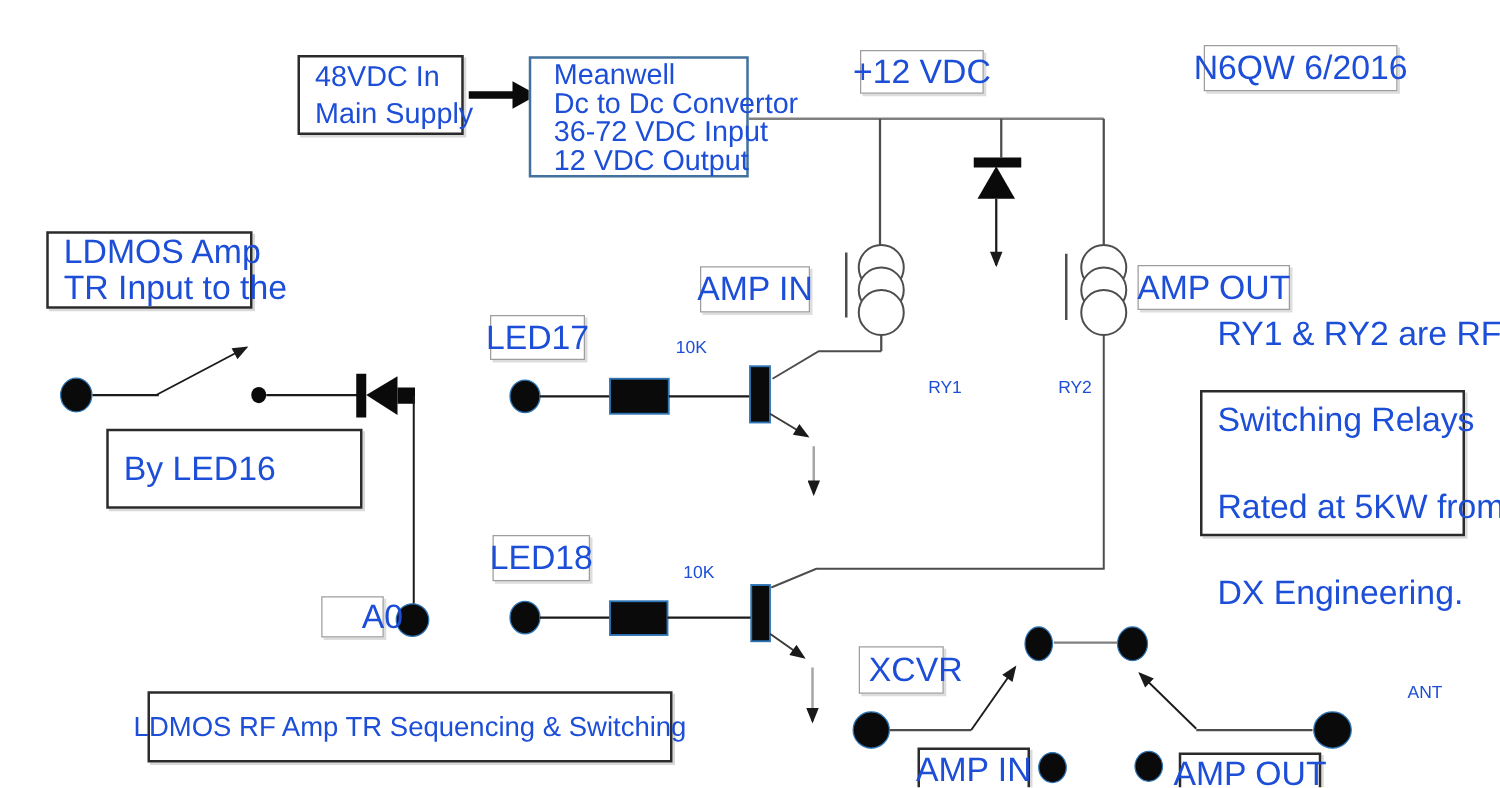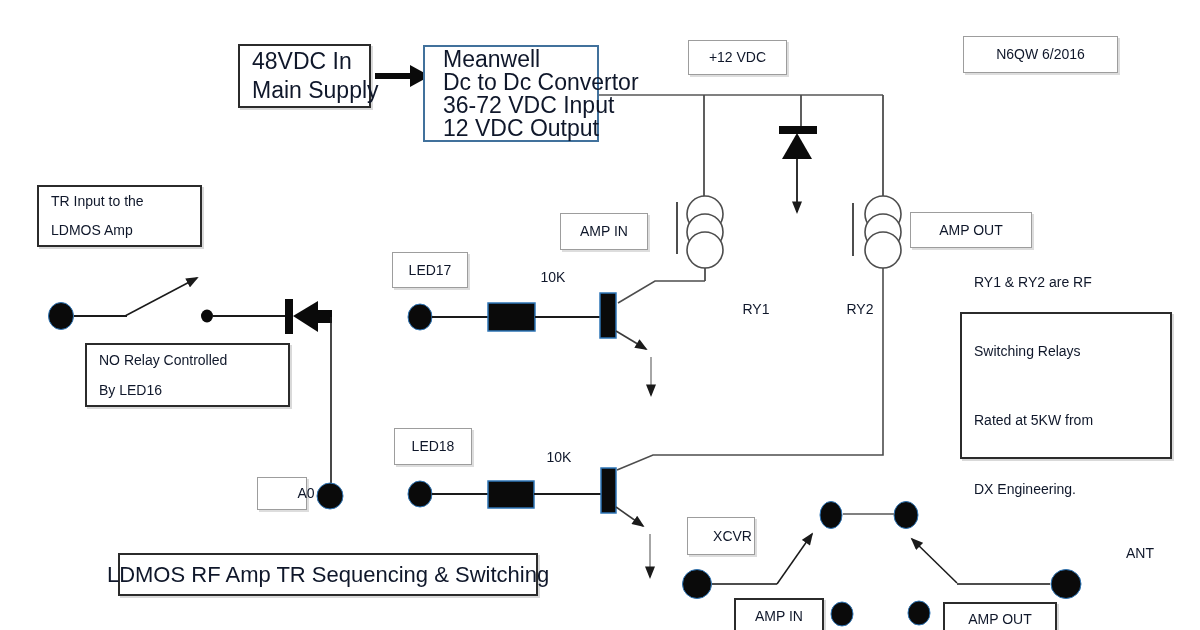--- a/index.html
+++ b/index.html
@@ -1,24 +1,24 @@
 <!DOCTYPE html>
 <html><head>
 <meta charset="utf-8">
 <style>
   html,body { margin:0; padding:0; background:#ffffff; }
   #canvas {
     position:relative; width:1200px; height:630px; background:#ffffff;
-    overflow:hidden; font-family:"Liberation Sans", sans-serif; color:#0f172a;
+    overflow:hidden; font-family:"Liberation Sans", sans-serif; color:#1d4ed8;
   }
   #wires { position:absolute; left:0; top:0; width:1200px; height:630px; }
   .lbl {
     position:absolute; background:#ffffff; display:flex;
     align-items:center; justify-content:center; text-align:center;
-    font-size:14px; line-height:1.35; white-space:nowrap; box-sizing:border-box;
+    font-size:27px; line-height:1.35; white-space:nowrap; box-sizing:border-box;
   }
   .b-dark  { border:2px solid #2b2b2b; box-shadow:2px 2px 0 rgba(0,0,0,0.15); }
   .b-gray  { border:1.5px solid #9d9d9d; box-shadow:2px 2px 0 rgba(120,120,120,0.25); }
   .b-blue  { border:2px solid #41719c; }
   .multi { flex-direction:column; align-items:flex-start; justify-content:center;
            text-align:left; padding-left:12px; }
   .free { position:absolute; display:flex; align-items:center; justify-content:center;
           font-size:14px; background:transparent; white-space:nowrap;margin-left:42px; }
 </style>
 </head>
@@ -116,47 +116,46 @@
     <div>Dc to Dc Convertor</div>
     <div>36-72 VDC Input</div>
     <div>12 VDC Output</div>
   </div>
 
   <div class="lbl b-gray" style="left:688px; top:40px; width:99px; height:35px;">+12 VDC</div>
 
   <div class="lbl b-gray" style="left:963px; top:36px; width:155px; height:37px;">N6QW 6/2016</div>
 
   <div class="lbl b-dark multi" style="left:37px; top:185px; width:165px; height:62px; line-height:29px;">
+    <div>LDMOS Amp</div>
     <div>TR Input to the</div>
-    <div>LDMOS Amp</div>
   </div>
 
   <div class="lbl b-dark multi" style="left:85px; top:343px; width:205px; height:64px; line-height:30px;">
-    <div>NO Relay Controlled</div>
     <div>By LED16</div>
   </div>
 
   <div class="lbl b-gray" style="left:392px; top:252px; width:76px; height:36px;">LED17</div>
 
   <div class="lbl b-gray" style="left:560px; top:213px; width:88px; height:37px;">AMP IN</div>
 
   <div class="lbl b-gray" style="left:910px; top:212px; width:122px; height:36px;">AMP OUT</div>
 
-  <div class="lbl b-dark multi" style="left:960px; top:312px; width:212px; height:147px; line-height:29px;gap:40px;">
+  <div class="lbl b-dark multi" style="left:960px; top:312px; width:212px; height:117px; line-height:29px;gap:40px;">
     <div>RY1 &amp; RY2 are RF</div>
     <div>Switching Relays</div>
     <div>Rated at 5KW from</div>
     <div>DX Engineering.</div>
   </div>
 
   <div class="lbl b-gray" style="left:382px; top:428px; width:78px; height:37px;margin-left:12px;">LED18</div>
 
   <div class="lbl b-gray" style="left:257px; top:477px; width:46px; height:33px;padding-left:48px;">A0</div>
 
-  <div class="lbl b-dark" style="left:118px; top:553px; width:420px; height:43px; font-size:22px;">LDMOS RF Amp TR Sequencing &amp; Switching</div>
+  <div class="lbl b-dark" style="left:118px; top:553px; width:420px; height:57px; font-size:22px;">LDMOS RF Amp TR Sequencing &amp; Switching</div>
 
   <div class="lbl b-gray" style="left:687px; top:517px; width:68px; height:38px;padding-left:23px;">XCVR</div>
 
   <div class="lbl b-dark" style="left:734px; top:598px; width:90px; height:36px;">AMP IN</div>
 
   <div class="lbl b-dark" style="left:943px; top:602px; width:114px; height:34px;">AMP OUT</div>
 
   <div class="free" style="left:486px; top:264px; width:50px; height:26px;">10K</div>
   <div class="free" style="left:492px; top:444px; width:50px; height:26px;">10K</div>
   <div class="free" style="left:686px; top:296px; width:56px; height:26px;">RY1</div>

